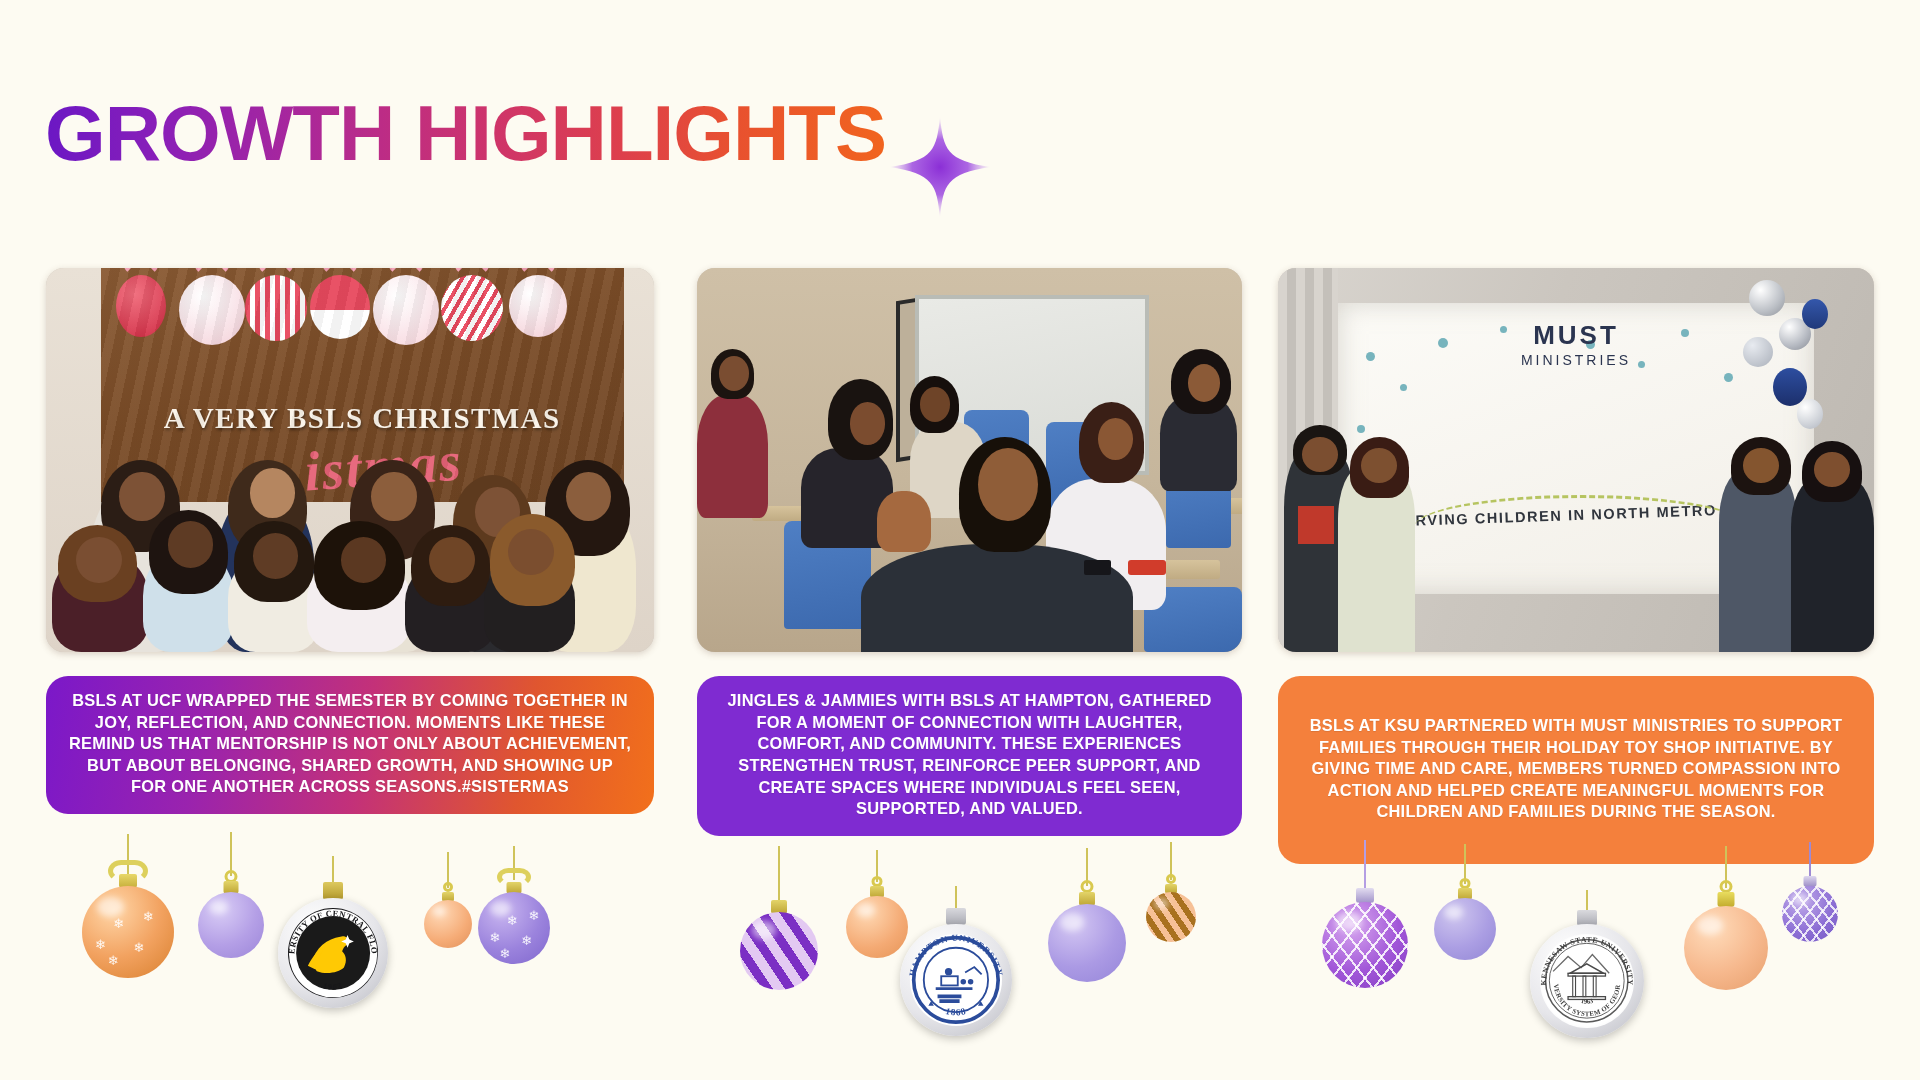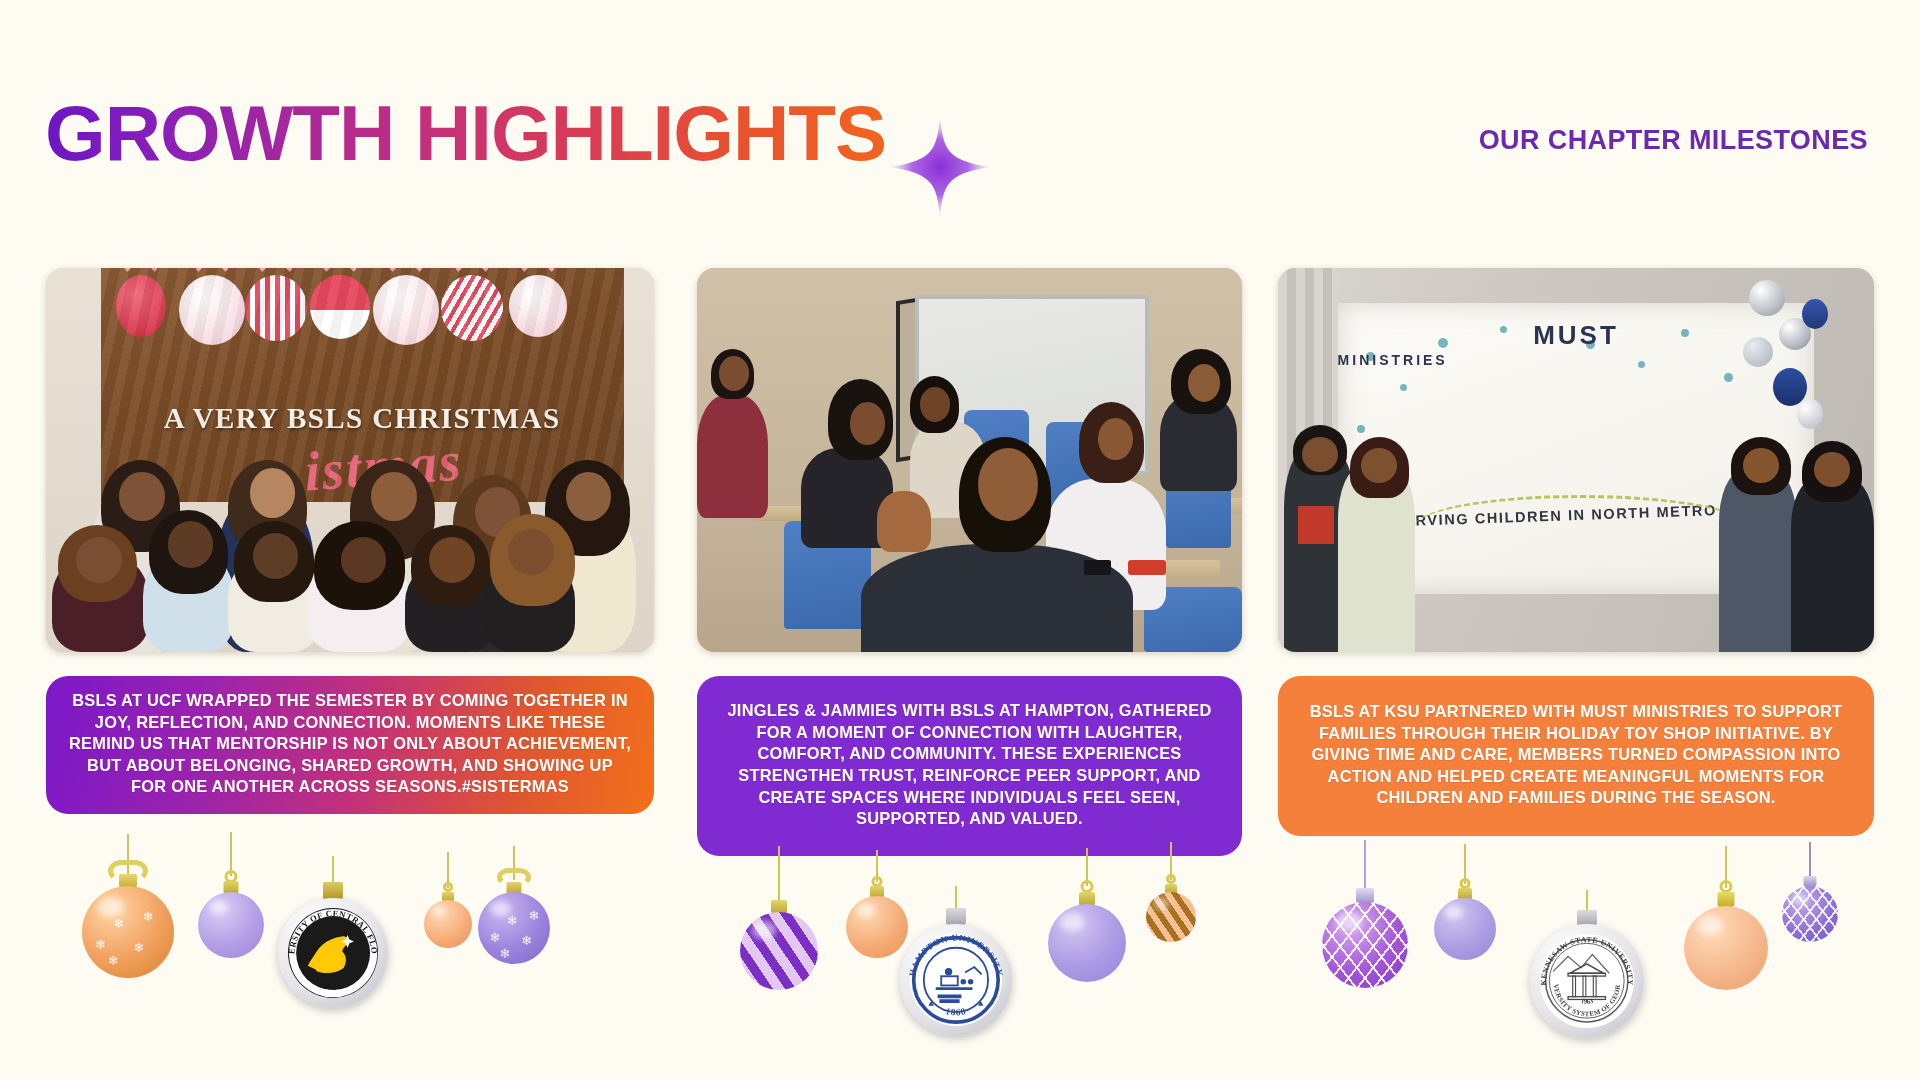--- a/index.html
+++ b/index.html
@@ -75,22 +75,22 @@
     line-height:1.32;
     letter-spacing:0.25px;
     text-align:center;
     text-shadow:0 1px 1px rgba(0,0,0,.10);
   }
   .cap-grad { background:linear-gradient(100deg,#7B18C9 0%,#9A23AE 26%,#C33179 52%,#E0562F 78%,#F2701B 100%); }
   .cap-purple { background:#7F2BD1; }
   .cap-orange { background:#F4803C; }
 
   .card-1 .caption { height:138px; display:flex; align-items:center; justify-content:center; }
-  .card-2 .caption { height:180px; display:flex; align-items:center; justify-content:center; }
-  .card-3 .caption { height:160px; display:flex; align-items:center; justify-content:center; }
+  .card-2 .caption { height:160px; display:flex; align-items:center; justify-content:center; }
+  .card-3 .caption { height:188px; display:flex; align-items:center; justify-content:center; }
 
   
   .p1-wall { position:absolute; inset:0; background:linear-gradient(180deg,#e9e1d6,#ded4c8); }
   .p1-banner {
     position:absolute; left:9%; top:0; width:86%; height:61%;
     background:linear-gradient(165deg,#8a5a33,#7a4c27 45%,#6d4322);
   }
   .p1-banner:after{
     content:""; position:absolute; inset:0;
     background:repeating-linear-gradient(102deg,rgba(255,255,255,.05) 0 9px,rgba(0,0,0,.05) 9px 19px);
@@ -133,22 +133,22 @@
   .p3-wall { position:absolute; inset:0; background:linear-gradient(110deg,#d9d5cf,#cbc6bf 40%,#bdb8b1); }
   .p3-curtain{position:absolute;left:0;top:0;width:10%;height:100%;
      background:repeating-linear-gradient(90deg,#d8d4ce 0 9px,#c4c0ba 9px 18px);}
   .p3-banner {
     position:absolute; left:10%; top:9%; width:80%; height:76%;
     background:linear-gradient(160deg,#fcfbf7,#f2efe8);
     box-shadow:inset 0 0 26px rgba(180,175,165,.5);
   }
   .p3-must { position:absolute; left:0; top:6%; width:100%; text-align:center;
      color:#2b3550; font-size:26px; font-weight:bold; letter-spacing:3px; }
-  .p3-min { position:absolute; left:0; top:17%; width:100%; text-align:left;
-     color:#2b3550; font-size:14px; font-weight:bold; letter-spacing:3px; }
+  .p3-min { position:absolute; left:0; top:17%; width:100%; text-align:center;
+     color:#2b3550; font-size:14px; font-weight:normal; letter-spacing:3px; }
   .p3-toy { position:absolute; left:0; top:27%; width:100%; text-align:center;
      font-size:66px; font-weight:bold; font-family:"Liberation Sans", sans-serif;
      letter-spacing:3px; }
   .p3-serving { position:absolute; left:8%; top:70%; width:84%; text-align:center;
      color:#30353d; font-size:14.5px; font-weight:bold; letter-spacing:1.6px;
      transform:rotate(-2deg); }
   .p3-dots i { position:absolute; border-radius:50%; background:#77b4bd; }
 
   
   .orn-layer { position:absolute; left:0; top:0; width:1920px; height:1080px; pointer-events:none; }
@@ -185,21 +185,20 @@
     <defs>
       <radialGradient id="spg" cx="50%" cy="50%" r="50%">
         <stop offset="0%" stop-color="#8B2FD6"></stop>
         <stop offset="55%" stop-color="#9D4BE0" stop-opacity=".85"></stop>
         <stop offset="100%" stop-color="#B87BEA" stop-opacity="0"></stop>
       </radialGradient>
     </defs>
     <path d="M50 4 C53 34 56 44 96 50 C56 56 53 66 50 96 C47 66 44 56 4 50 C44 44 47 34 50 4 Z" fill="url(#spg)"></path>
   </svg>
 
-  <div class="header-eyebrow">OUR CHAPTER MILESTONES</div>
 </div>
 
 <div class="cards">
 
   <div class="card card-1">
     <div class="photo">
       <div class="photo-inner">
         <div class="p1-wall"></div>
         <div class="p1-banner">
 

